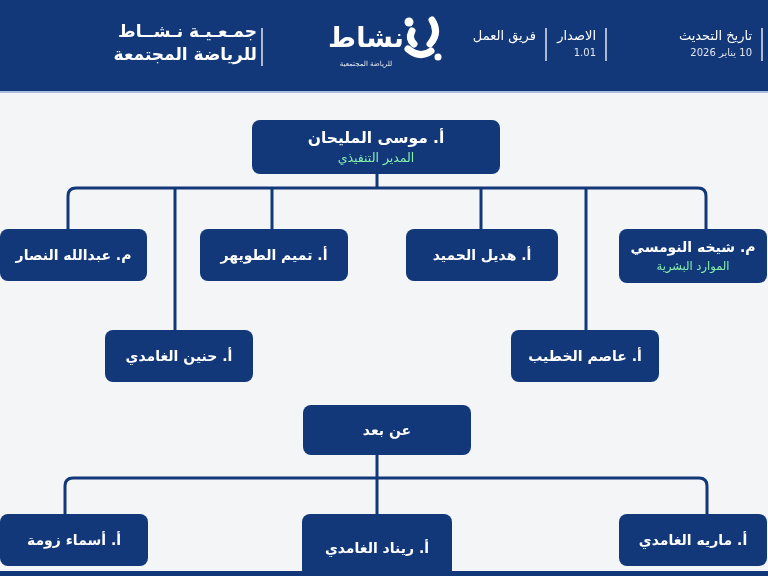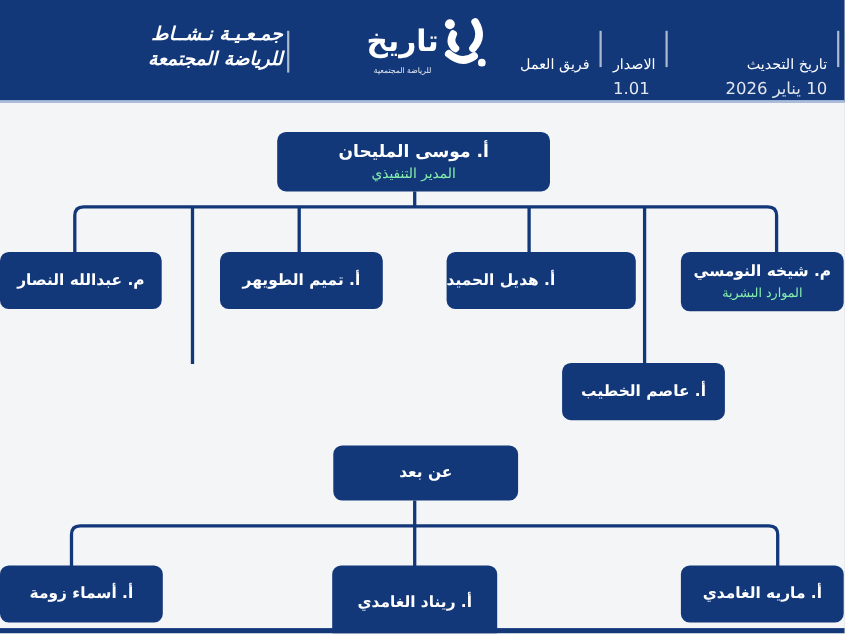--- a/index.html
+++ b/index.html
@@ -11,61 +11,61 @@
     direction:rtl;
   }
   
   .topbar {
     position:absolute; left:0; top:0; width:768px; height:93px;
     background:#12387a; border-bottom:2px solid #a9bcdd;
   }
   .brand {
     position:absolute; top:20px; right:511px;
     color:#fff; text-align:right; line-height:1.38;
-    font-weight:bold; font-size:17px; white-space:nowrap;font-style:italic;
+    font-weight:bold; font-size:17px; white-space:nowrap;
   }
   .vsep {
     position:absolute; width:2px; background:rgba(255,255,255,.65);
   }
   .brand-sep { left:261px; top:28px; height:38px; }
   
   .logo { position:absolute; left:320px; top:10px; width:125px; height:74px; color:#fff; }
   .logo-word {
     position:absolute; left:8px; top:14px; width:76px;
     font-size:27px; font-weight:bold; text-align:center; line-height:1;
   }
   .logo-tag {
     position:absolute; left:4px; top:50px; width:84px;
     font-size:7px; text-align:center; opacity:.9; white-space:nowrap;
   }
   .logo-mark { position:absolute; left:78px; top:3px; width:46px; height:56px; }
   
   .meta-item { position:absolute; top:28px; display:flex; gap:9px; color:#fff; }
   .meta-item .bar { width:2px; height:33px; background:rgba(255,255,255,.65); flex:none; }
-  .meta-label { font-size:13px; line-height:1.25; white-space:nowrap;margin-top:24px; }
-  .meta-value { font-size:15px; opacity:.88; margin-top:3px; text-align:left; white-space:nowrap; }
+  .meta-label { font-size:13px; line-height:1.25; white-space:nowrap; }
+  .meta-value { font-size:10px; opacity:.88; margin-top:3px; text-align:right; white-space:nowrap; }
   .meta-date    { right:5px; }
   .meta-version { right:161px; }
   .meta-team    { right:221px; }
   
   .chart { position:absolute; inset:0; }
   .connectors { position:absolute; left:0; top:0; }
   .connectors path { stroke:#12387a; stroke-width:3; fill:none; }
   .node {
     position:absolute; background:#12387a; color:#fff; border-radius:8px;
     display:flex; flex-direction:column; align-items:center; justify-content:center;
     text-align:center;
   }
   .node .name { font-size:14px; font-weight:bold; line-height:1.2; white-space:nowrap; }
   .node .role { font-size:11.5px; color:#86efac; margin-top:3px; white-space:nowrap; }
   .node-root .name { font-size:15.5px; }
   .node-root .role { font-size:12.5px; }
   .node-root   { left:252px; top:120px; width:248px; height:54px; }
   .node-shaikha{ left:619px; top:229px; width:148px; height:54px; }
-  .node-hadeel { left:406px; top:229px; width:172px; height:52px;align-items:flex-end; }
+  .node-hadeel { left:406px; top:229px; width:152px; height:52px; }
   .node-tamim  { left:200px; top:229px; width:148px; height:52px; }
   .node-abdullah{ left:0px;  top:229px; width:147px; height:52px; }
   .node-asem   { left:511px; top:330px; width:148px; height:52px; }
   .node-haneen { left:105px; top:330px; width:148px; height:52px; }
   .node-remote { left:303px; top:405px; width:168px; height:50px; }
   .node-maryah { left:619px; top:514px; width:148px; height:52px; }
   .node-renad  { left:302px; top:514px; width:150px; height:68px; }
   .node-asmaa  { left:0px;   top:514px; width:148px; height:52px; }
   .bottom-bar { position:absolute; left:0; top:571px; width:768px; height:5px; background:#12387a; }
 </style>
@@ -84,21 +84,21 @@
     <div class="logo">
       <svg class="logo-mark" viewBox="0 0 46 56" aria-hidden="true">
         <g fill="none" stroke="#ffffff" stroke-width="7" stroke-linecap="round">
           <path d="M34 7 Q42 20 32 31"></path>
           <path d="M10 36 Q22 46 33 38"></path>
           <path d="M14 18 Q10 26 16 31"></path>
         </g>
         <circle cx="11" cy="9" r="4.5" fill="#ffffff"></circle>
         <circle cx="40" cy="44" r="3.5" fill="#ffffff"></circle>
       </svg>
-      <div class="logo-word">تاريخ</div>
+      <div class="logo-word">نشاط</div>
       <div class="logo-tag">للرياضة المجتمعية</div>
     </div>
 
     <div class="meta-item meta-date">
       <span class="bar"></span>
       <span>
         <div class="meta-label">تاريخ التحديث</div>
         <div class="meta-value">10 يناير 2026</div>
       </span>
     </div>
@@ -145,20 +145,23 @@
     <div class="node node-tamim">
       <div class="name">أ. تميم الطويهر</div>
     </div>
     <div class="node node-abdullah">
       <div class="name">م. عبدالله النصار</div>
     </div>
 
     <div class="node node-asem">
       <div class="name">أ. عاصم الخطيب</div>
     </div>
+    <div class="node node-haneen">
+      <div class="name">أ. حنين الغامدي</div>
+    </div>
 
     <div class="node node-remote">
       <div class="name">عن بعد</div>
     </div>
 
     <div class="node node-maryah">
       <div class="name">أ. ماريه الغامدي</div>
     </div>
     <div class="node node-renad">
       <div class="name">أ. ريناد الغامدي</div>

